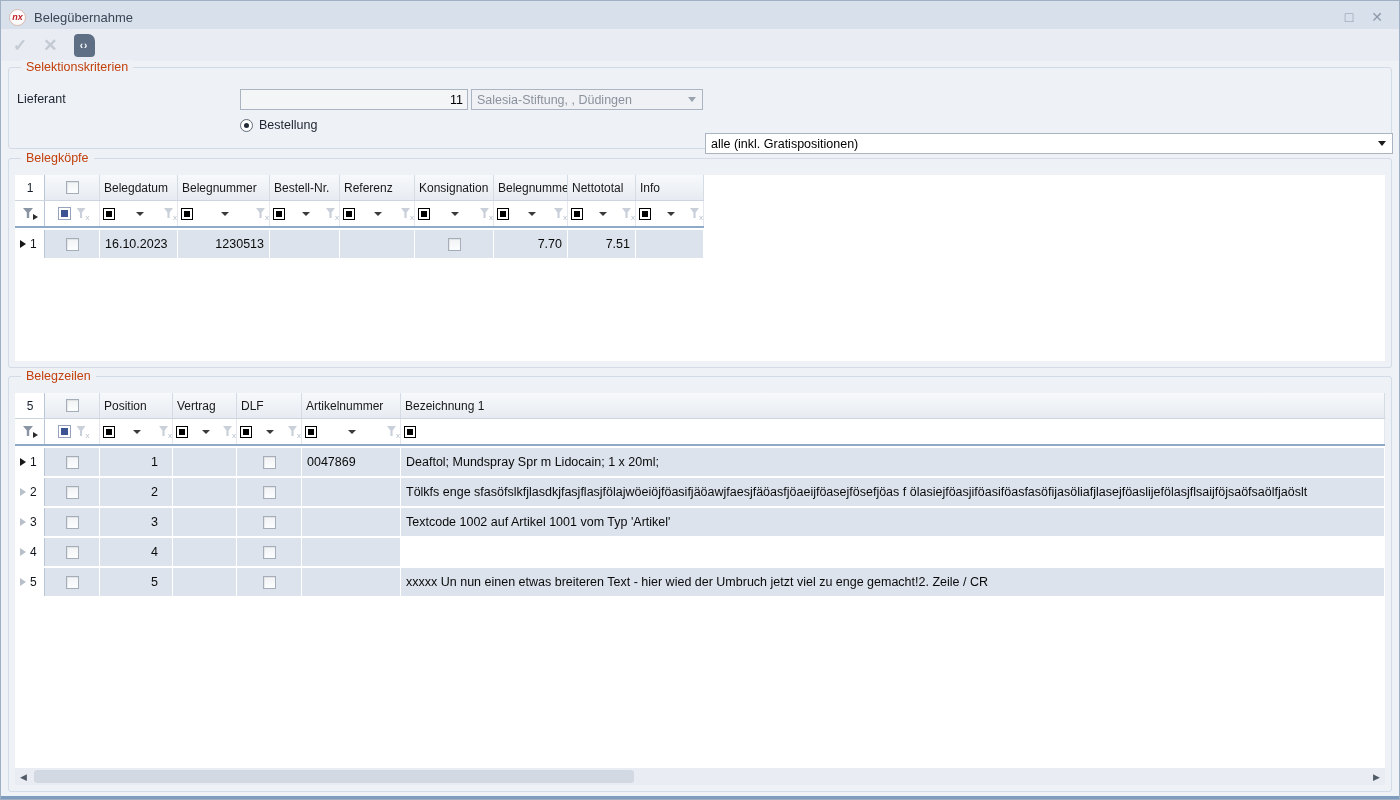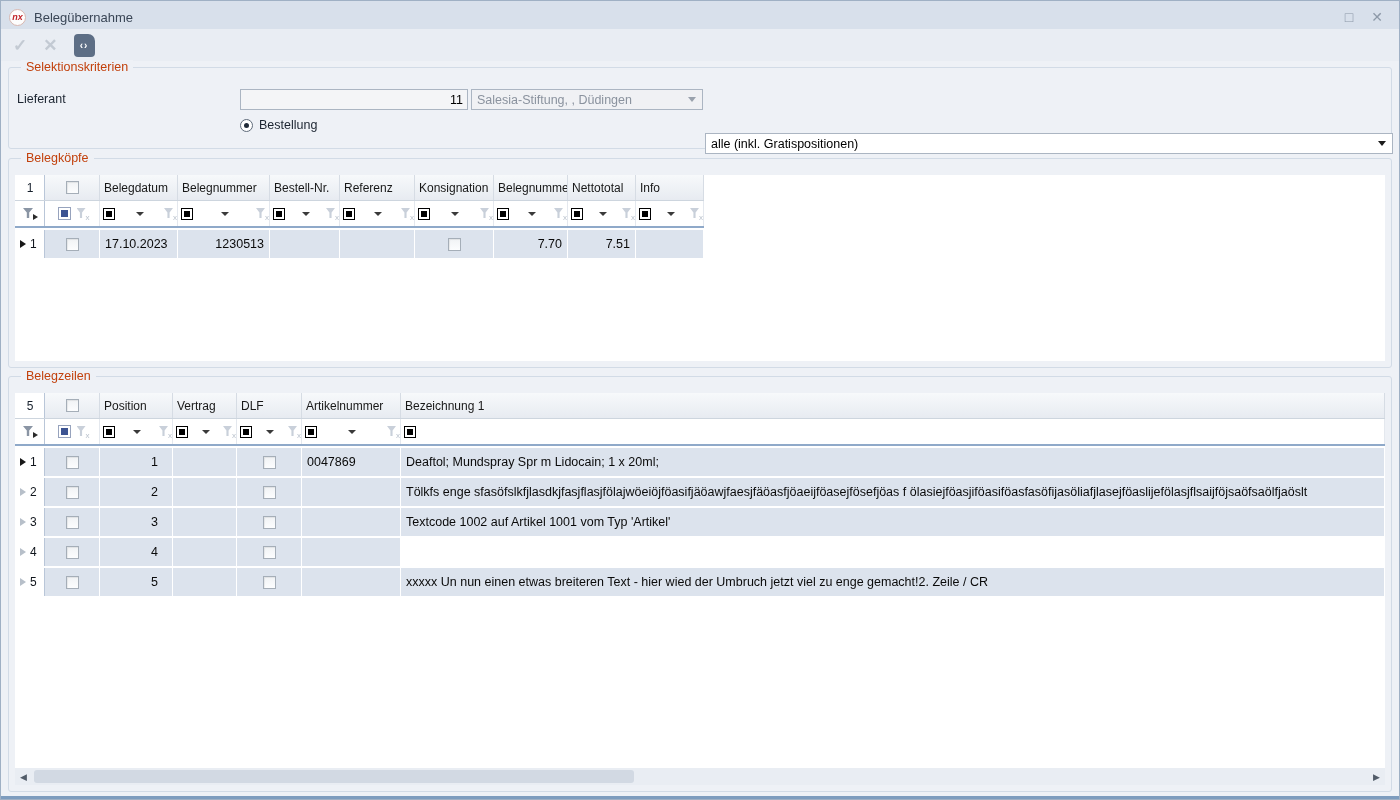--- a/index.html
+++ b/index.html
@@ -233,21 +233,21 @@
       </div>
 
       <div class="drow bk-w">
         <div class="c-ind">
             <span class="tri"></span>
             <span class="rownum">1</span>
           </div>
         <div class="dcell c-chk">
             <span class="cb"></span>
           </div>
-        <div class="dcell bk1">17.10.2023</div>
+        <div class="dcell bk1">16.10.2023</div>
         <div class="dcell bk2 num">1230513</div>
         <div class="dcell bk3"></div>
         <div class="dcell bk4"></div>
         <div class="dcell bk5" style="justify-content:center;">
             <span class="cb"></span>
           </div>
         <div class="dcell bk6 num">7.70</div>
         <div class="dcell bk7 num">7.51</div>
         <div class="dcell bk8"></div>
       </div>

